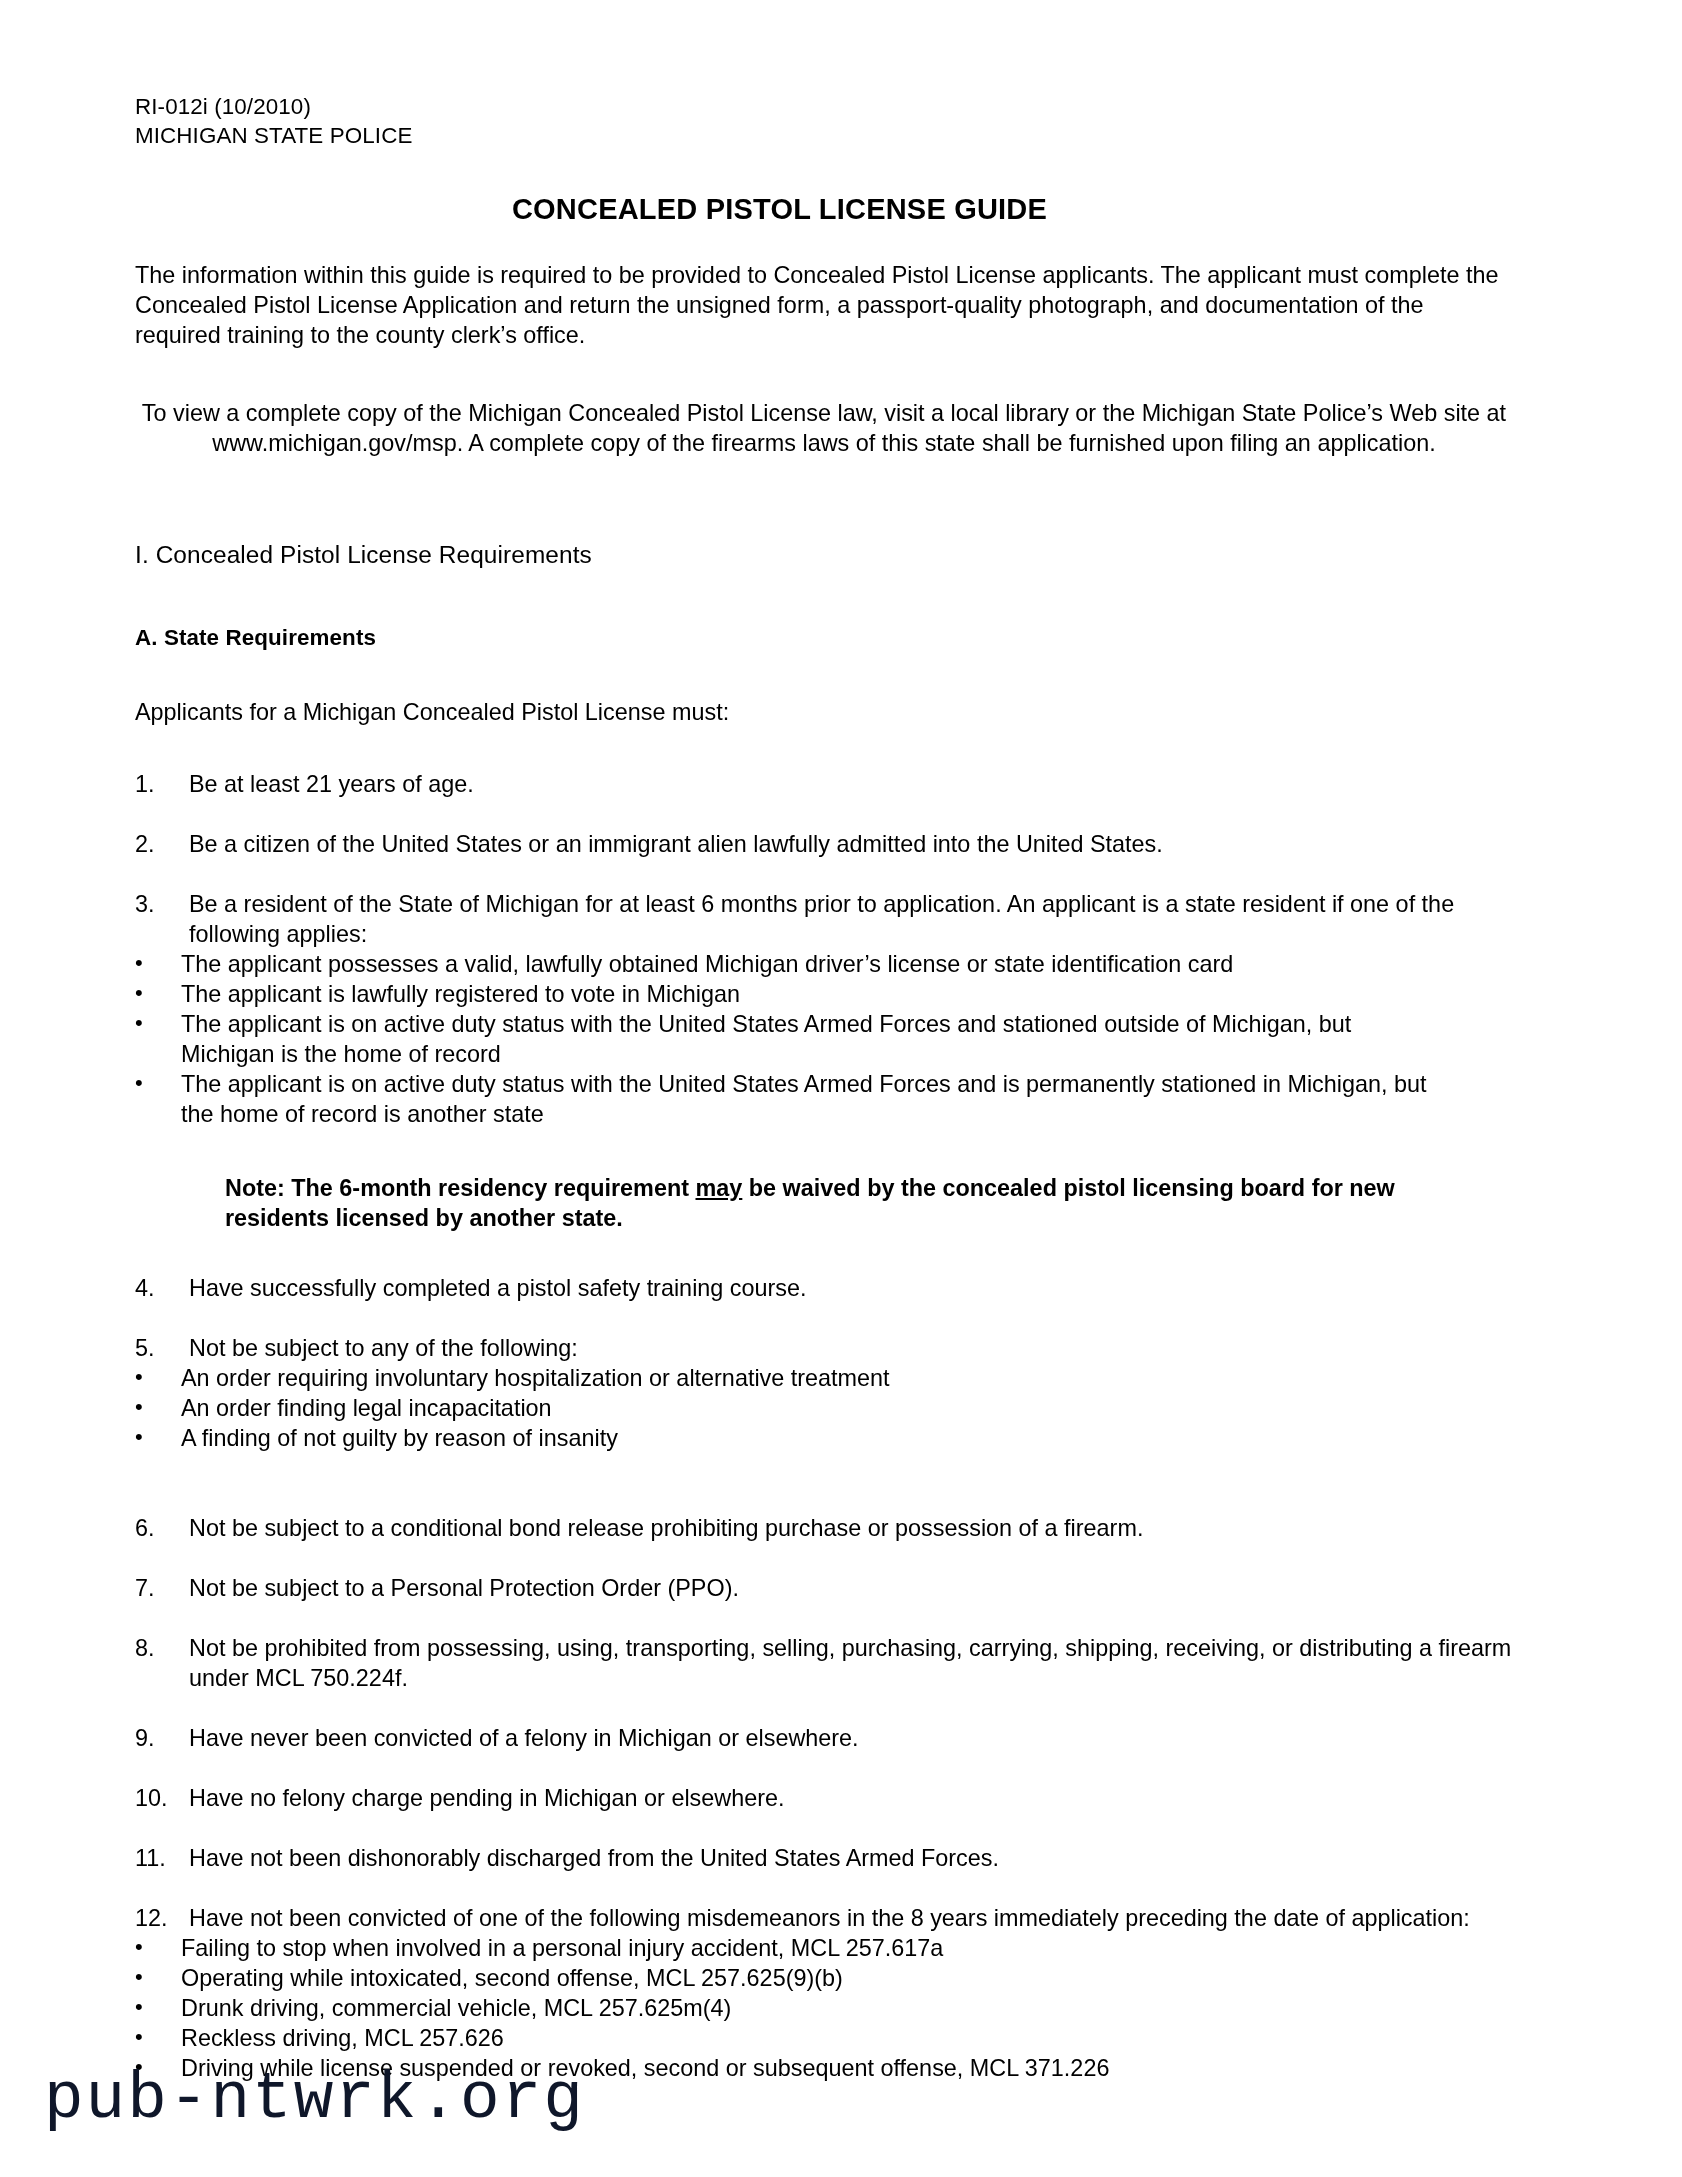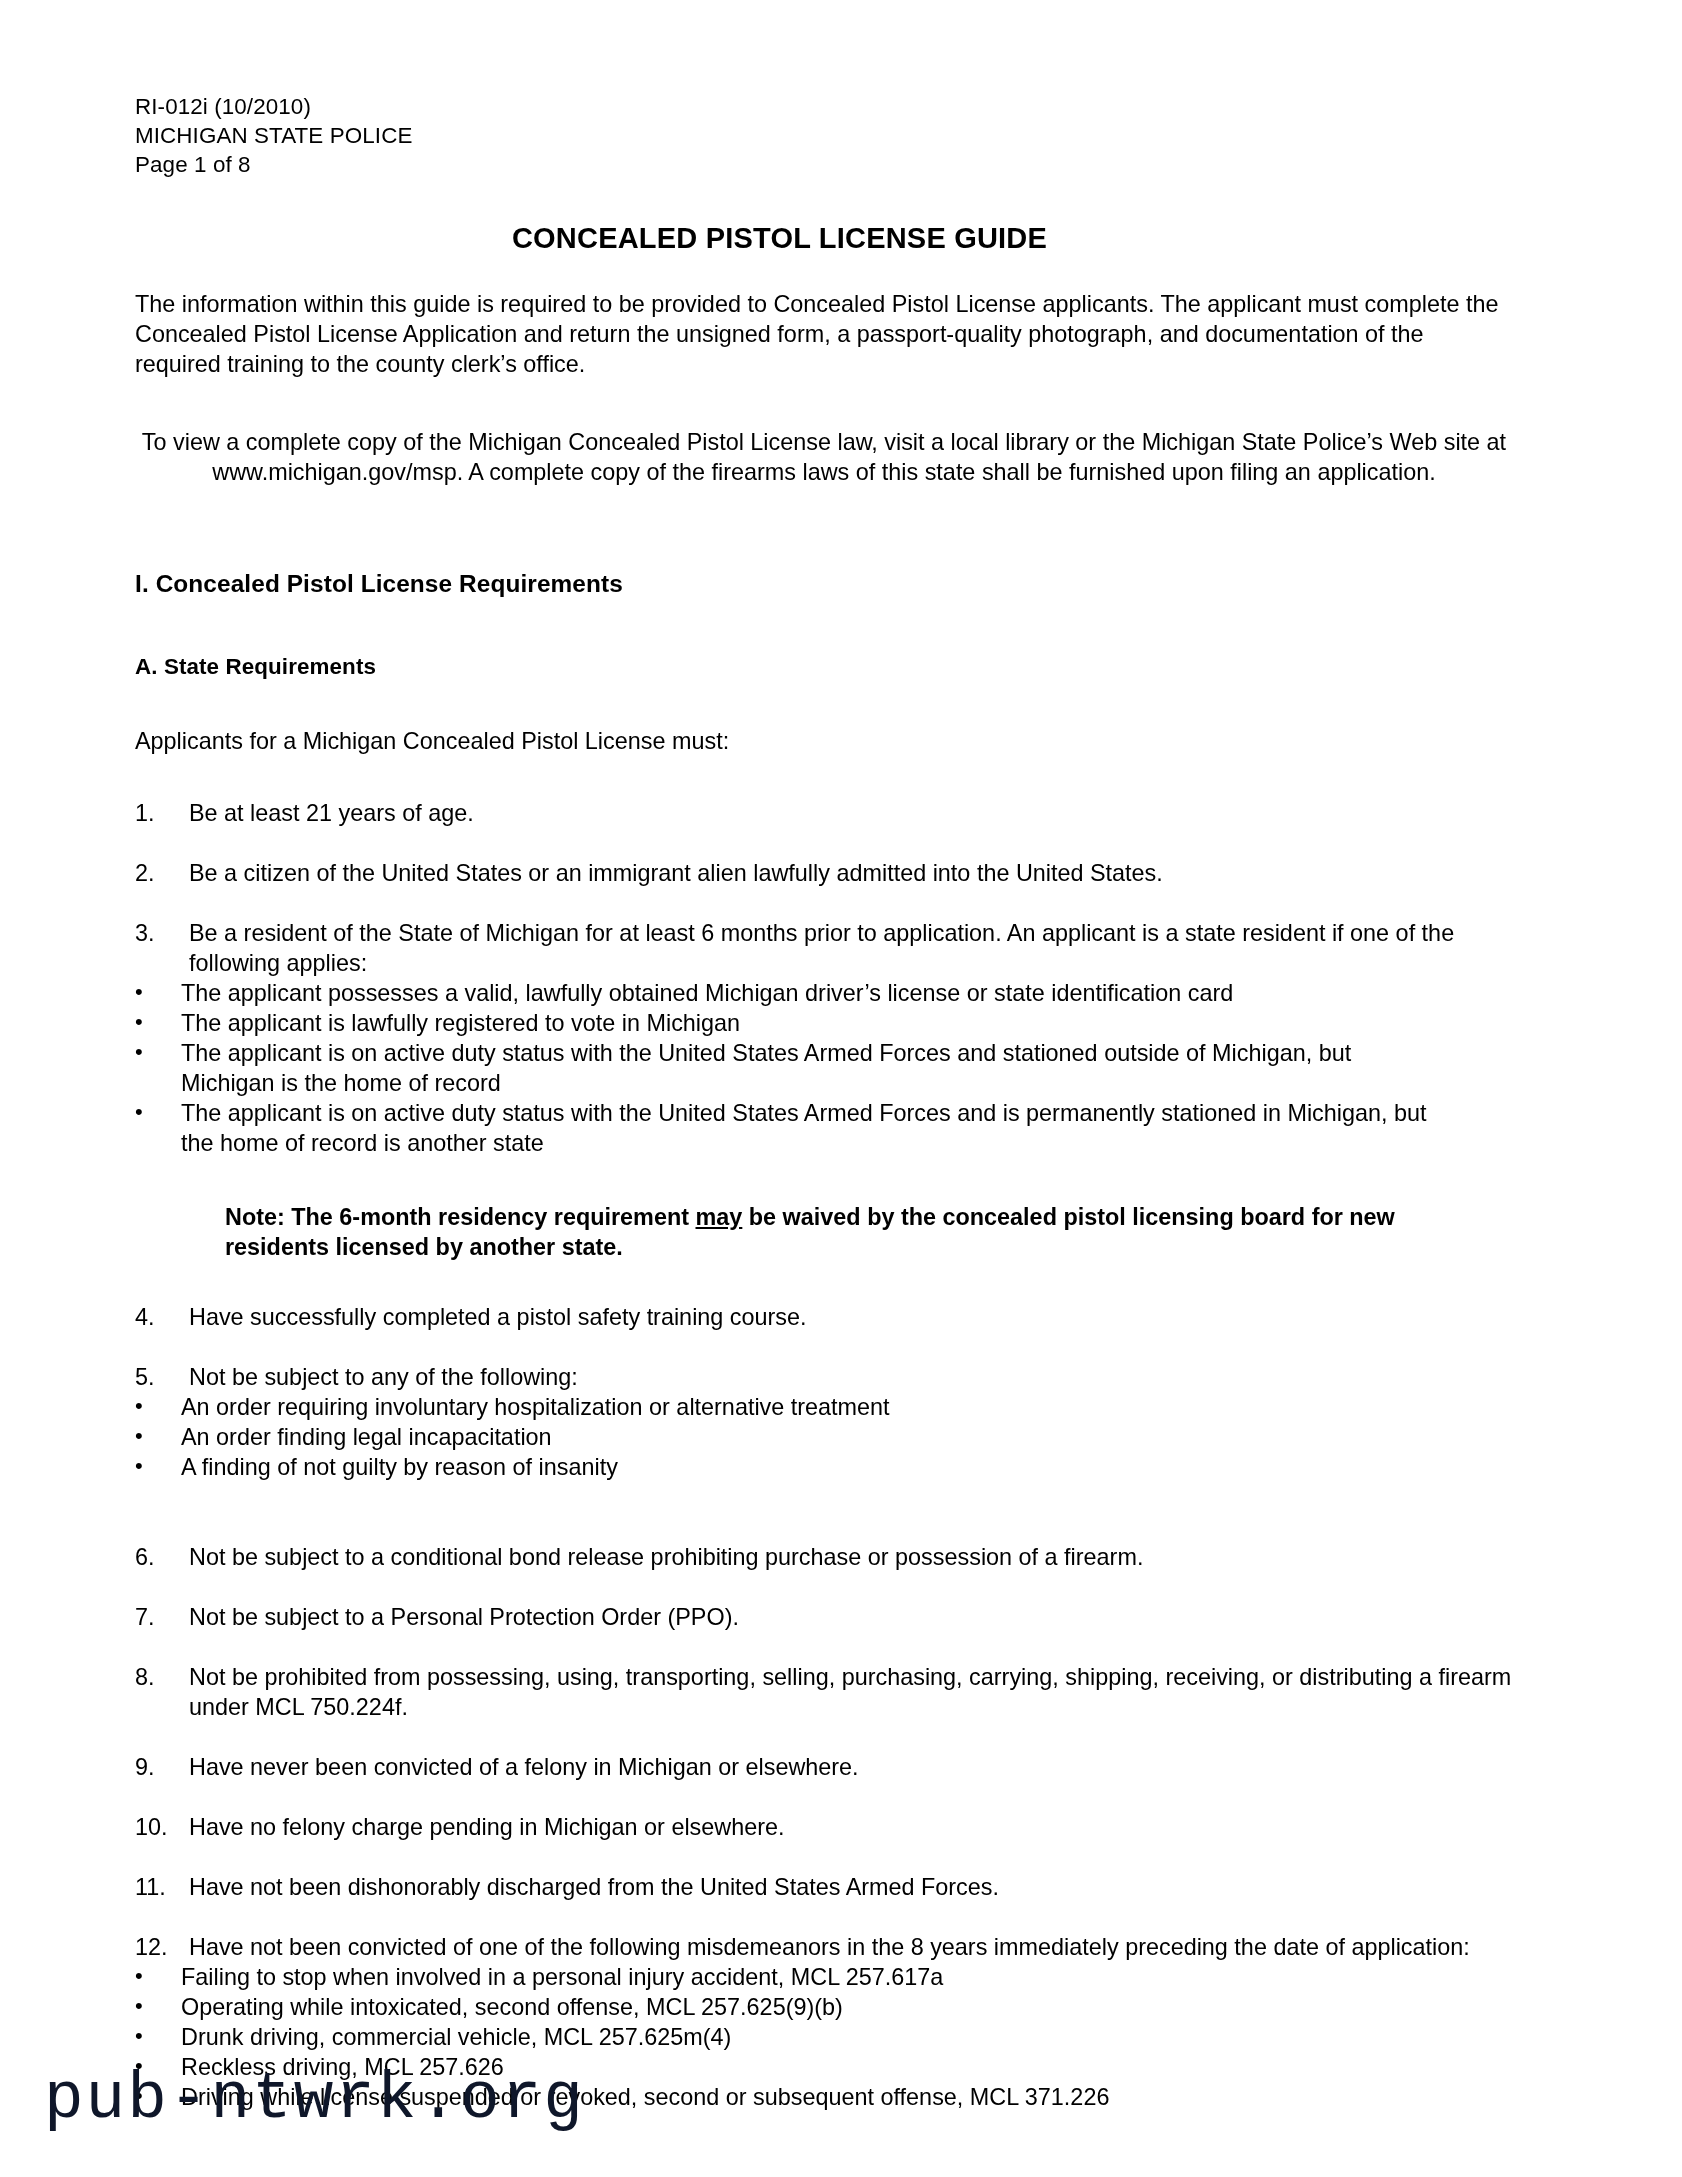--- a/index.html
+++ b/index.html
@@ -47,21 +47,21 @@
     margin-top: 34px;
     width: 1378px;
     text-align: left;
   }
   .para.second {
     margin-top: 48px;
     text-align: center;
   }
   .h1 {
     font-size: 24.4px;
-    font-weight: bold;
+    font-weight: normal;
     margin-top: 83px;
     letter-spacing: 0.1px;
   }
   .h2 {
     font-size: 22.4px;
     font-weight: bold;
     margin-top: 56px;
     letter-spacing: 0.1px;
   }
   .lead {
@@ -176,21 +176,20 @@
 </style>
 </head>
 <body>
 
 <div class="page">
 
   <div class="content">
 
     <div class="hdr-line">RI-012i (10/2010)</div>
     <div class="hdr-line">MICHIGAN STATE POLICE</div>
-    <div class="hdr-line">Page 1 of 8</div>
 
     <div class="doc-title">CONCEALED PISTOL LICENSE GUIDE</div>
 
     <div class="para">The information within this guide is required to be provided to Concealed Pistol License applicants.  The applicant must complete the Concealed Pistol License Application and return the unsigned form, a passport-quality photograph, and documentation of the required training to the county clerk’s office.</div>
     <div class="para second">To view a complete copy of the Michigan Concealed Pistol License law, visit a local library or the Michigan State Police’s Web site at www.michigan.gov/msp.  A complete copy of the firearms laws of this state shall be furnished upon filing an application.</div>
 
     <div class="h1">I. Concealed Pistol License Requirements</div>
     <div class="h2">A. State Requirements</div>
 
     <div class="lead">Applicants for a Michigan Concealed Pistol License must:</div>

